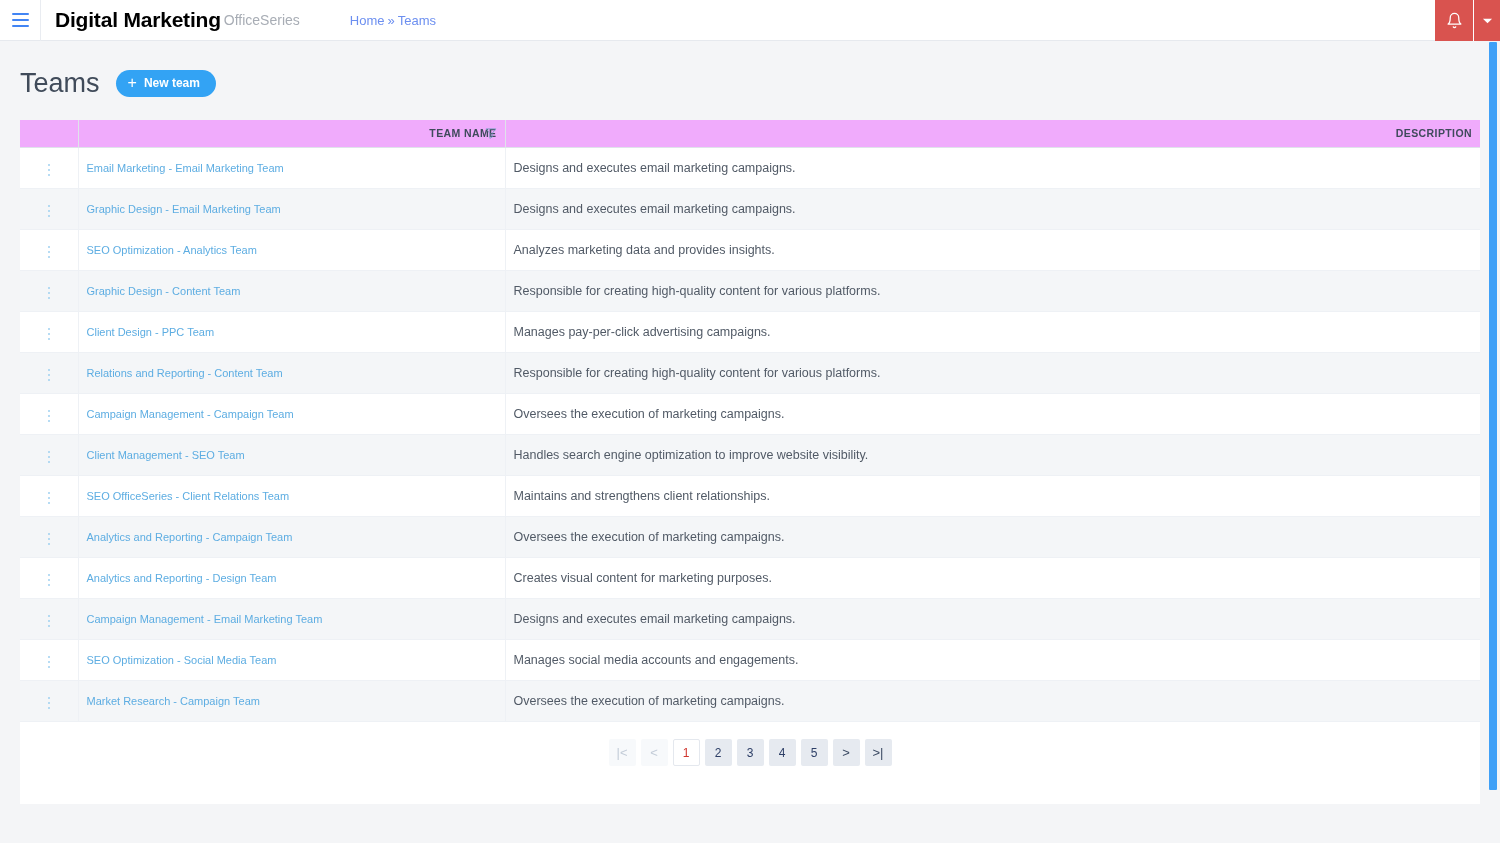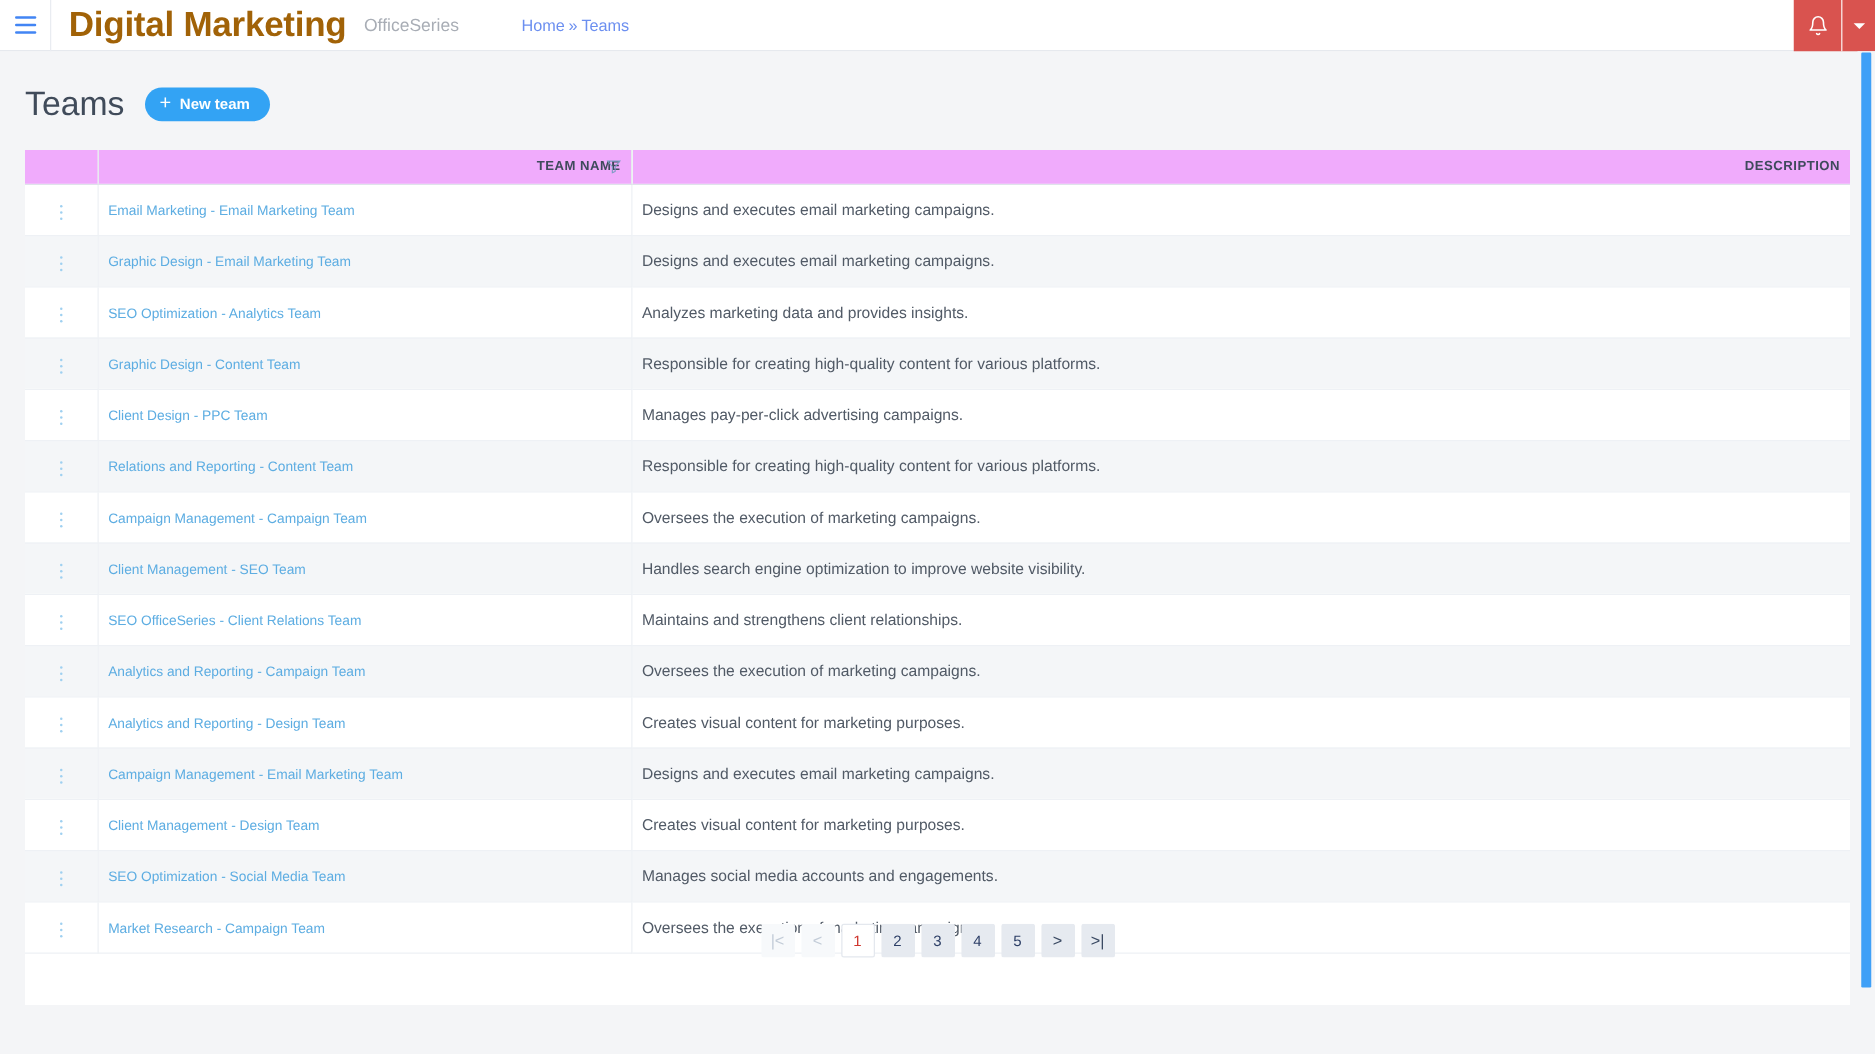--- a/index.html
+++ b/index.html
@@ -28,28 +28,28 @@
     border-right: 1px solid #e9ecf1;
   }
   .hamburger span {
     display: block;
     width: 17px; height: 2.2px;
     background: #4285f4;
     border-radius: 1px;
   }
   .brand {
     margin-left: 14px;
-    font-size: 28px;
+    font-size: 21px;
     font-weight: bold;
-    color: #a16207;
+    color: #000000;
     letter-spacing: -0.2px;
     white-space: nowrap;
   }
   .brand-sub {
-    margin-left: 14px;
+    margin-left: 3px;
     font-size: 14px;
     color: #a8adb5;
     white-space: nowrap;
   }
   .breadcrumb {
     margin-left: 50px;
     font-size: 13px;
     color: #6c8ff0;
     white-space: nowrap;
   }
@@ -395,29 +395,20 @@
             </span></td>
           <td class="c-name"><a class="team-link">Campaign Management - Email Marketing Team</a></td>
           <td class="c-desc">Designs and executes email marketing campaigns.</td>
         </tr>
         <tr>
           <td class="c-kebab"><span class="kebab">
               <i></i>
               <i></i>
               <i></i>
             </span></td>
-          <td class="c-name"><a class="team-link">Client Management - Design Team</a></td>
-          <td class="c-desc">Creates visual content for marketing purposes.</td>
-        </tr>
-        <tr>
-          <td class="c-kebab"><span class="kebab">
-              <i></i>
-              <i></i>
-              <i></i>
-            </span></td>
           <td class="c-name"><a class="team-link">SEO Optimization - Social Media Team</a></td>
           <td class="c-desc">Manages social media accounts and engagements.</td>
         </tr>
         <tr>
           <td class="c-kebab"><span class="kebab">
               <i></i>
               <i></i>
               <i></i>
             </span></td>
           <td class="c-name"><a class="team-link">Market Research - Campaign Team</a></td>

